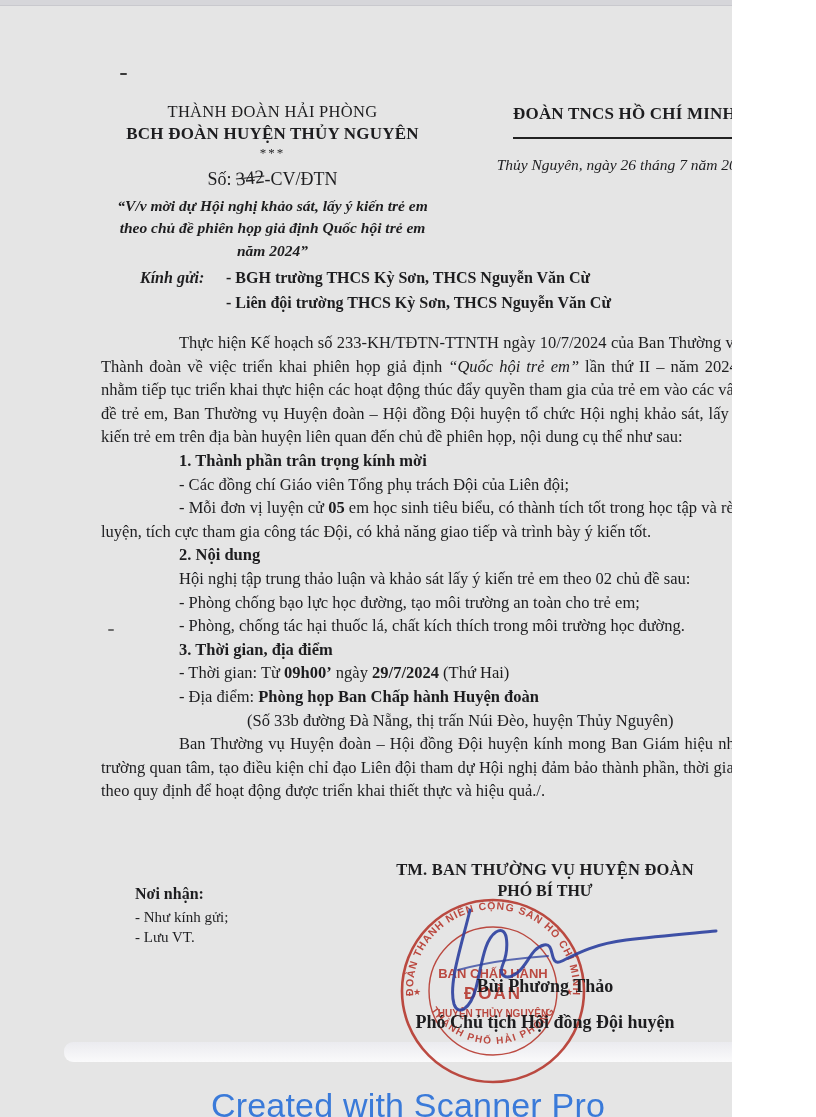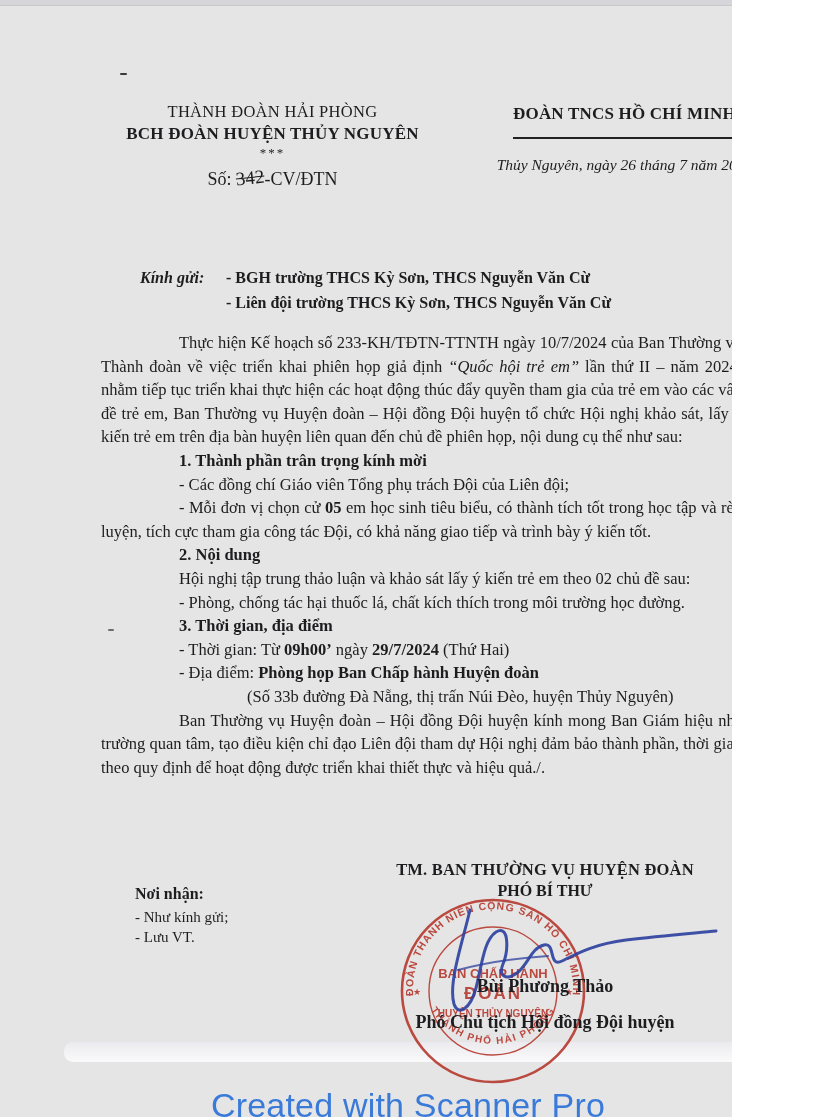--- a/index.html
+++ b/index.html
@@ -65,44 +65,46 @@
   <div class="stray" style="left:108px;top:629px;width:6px;height:2px;opacity:.7;"></div>
 
   <div class="hdr-left">
     <div class="l1">THÀNH ĐOÀN HẢI PHÒNG</div>
     <div class="l2">BCH ĐOÀN HUYỆN THỦY NGUYÊN</div>
     <div class="stars">***</div>
     <div class="doc-number">
       <span>Số:</span>
       <span class="hand">342</span><span>-CV/ĐTN</span>
     </div>
+    <div class="subject">“V/v mời dự Hội nghị khảo sát, lấy ý kiến trẻ em theo chủ đề phiên họp giả định Quốc hội trẻ em năm 2024”</div>
   </div>
 
   <div class="hdr-right">
     <div><span class="org">ĐOÀN TNCS HỒ CHÍ MINH</span></div>
     <div class="dateline">Thủy Nguyên, ngày 26 tháng 7 năm 2024</div>
   </div>
 
   <div class="recipients">
     <div class="label">Kính gửi:</div>
     <div class="items">
       <div>- BGH trường THCS Kỳ Sơn, THCS Nguyễn Văn Cừ</div>
       <div>- Liên đội trường THCS Kỳ Sơn, THCS Nguyễn Văn Cừ</div>
     </div>
   </div>
 
   <div class="body">
     <p><span>Thực hiện Kế hoạch số 233-KH/TĐTN-TTNTH ngày 10/7/2024 của Ban Thường vụ Thành đoàn về việc triển khai phiên họp giả định </span><span class="ital">“Quốc hội trẻ em”</span><span> lần thứ II – năm 2024, nhằm tiếp tục triển khai thực hiện các hoạt động thúc đẩy quyền tham gia của trẻ em vào các vấn đề trẻ em, Ban Thường vụ Huyện đoàn – Hội đồng Đội huyện tổ chức Hội nghị khảo sát, lấy ý kiến trẻ em trên địa bàn huyện liên quan đến chủ đề phiên họp, nội dung cụ thể như sau:</span></p>
 
     <p class="bold">1. Thành phần trân trọng kính mời</p>
     <p>- Các đồng chí Giáo viên Tổng phụ trách Đội của Liên đội;</p>
-    <p><span>- Mỗi đơn vị chọn cử </span><span class="bold">05</span><span> em học sinh tiêu biểu, có thành tích tốt trong học tập và rèn luyện, tích cực tham gia công tác Đội, có khả năng giao tiếp và trình bày ý kiến tốt.</span></p>
+    <p><span>- Mỗi đơn vị luyện cử </span><span class="bold">05</span><span> em học sinh tiêu biểu, có thành tích tốt trong học tập và rèn luyện, tích cực tham gia công tác Đội, có khả năng giao tiếp và trình bày ý kiến tốt.</span></p>
 
     <p class="bold">2. Nội dung</p>
     <p>Hội nghị tập trung thảo luận và khảo sát lấy ý kiến trẻ em theo 02 chủ đề sau:</p>
+    <p>- Phòng chống bạo lực học đường, tạo môi trường an toàn cho trẻ em;</p>
     <p>- Phòng, chống tác hại thuốc lá, chất kích thích trong môi trường học đường.</p>
 
     <p class="bold">3. Thời gian, địa điểm</p>
     <p><span>- Thời gian: Từ </span><span class="bold">09h00’</span><span> ngày </span><span class="bold">29/7/2024</span><span> (Thứ Hai)</span></p>
     <p><span>- Địa điểm: </span><span class="bold">Phòng họp Ban Chấp hành Huyện đoàn</span></p>
     <p class="note">(Số 33b đường Đà Nẵng, thị trấn Núi Đèo, huyện Thủy Nguyên)</p>
 
     <p>Ban Thường vụ Huyện đoàn – Hội đồng Đội huyện kính mong Ban Giám hiệu nhà trường quan tâm, tạo điều kiện chỉ đạo Liên đội tham dự Hội nghị đảm bảo thành phần, thời gian theo quy định để hoạt động được triển khai thiết thực và hiệu quả./.</p>
   </div>
 

